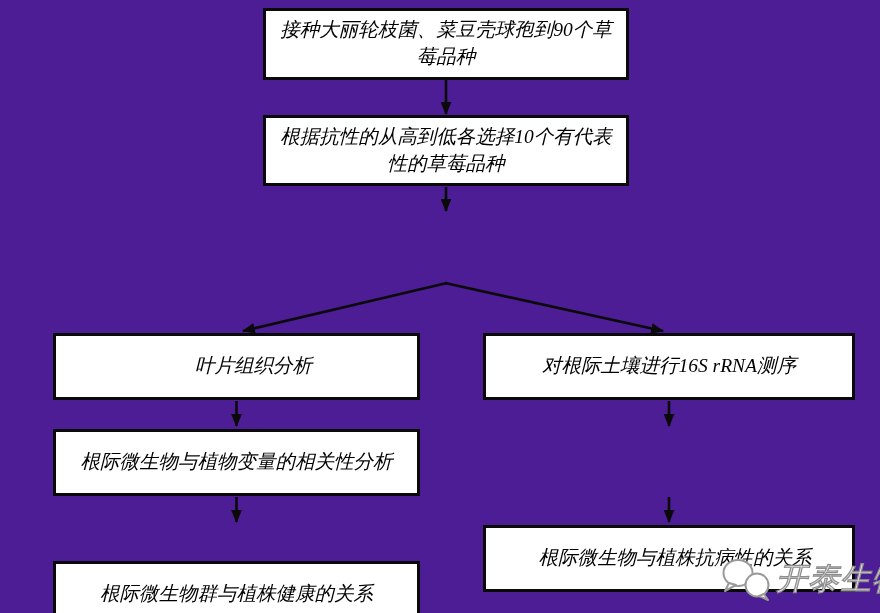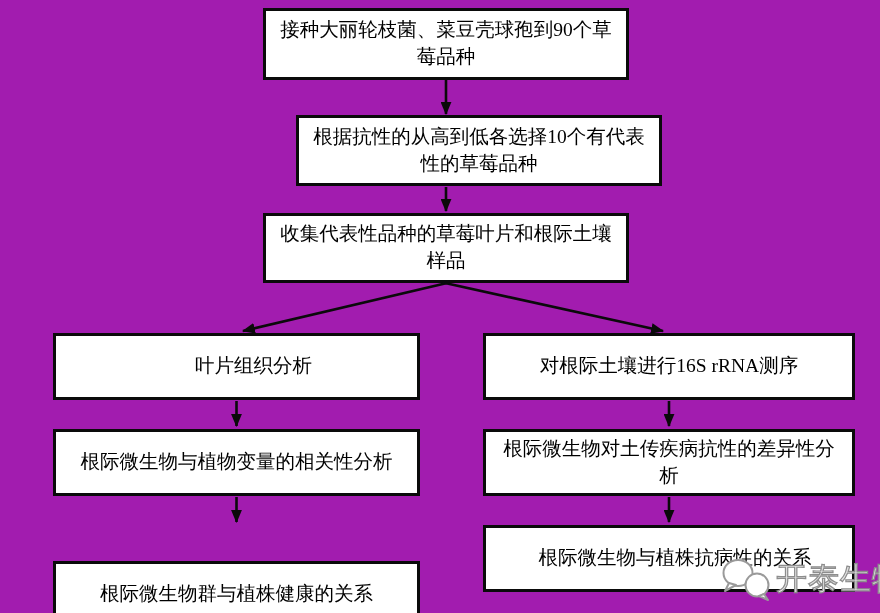--- a/index.html
+++ b/index.html
@@ -1,30 +1,31 @@
 <!DOCTYPE html>
 <html><head>
 <meta charset="utf-8">
 <style>
   html, body { margin:0; padding:0; background:#ffffff; }
   .canvas {
-    position:relative; width:880px; height:613px; background:#a21caf;
+    position:relative; width:880px; height:613px; background:#4c1d95;
     font-family:"Liberation Serif", serif; color:#000;
     overflow:hidden;
+    font-style:italic;
   }
   .node {
     position:absolute; box-sizing:border-box;
     border:3px solid #0a0a0a; background:#ffffff;
     display:flex; align-items:center; justify-content:center;
     text-align:center; font-size:19.5px; line-height:1.38;
     padding:2px 8px;
   }
   
   #n1 { left:263px; top:8px;   width:366px; height:72px; }
-  #n2 { left:263px; top:115px; width:366px; height:71px;margin-left:33px; }
+  #n2 { left:263px; top:115px; width:366px; height:71px; }
   #n3 { left:263px; top:213px; width:366px; height:70px; }
   
   #n4 { left:53px;  top:333px; width:367px; height:67px;padding-left:42px; }
   #n5 { left:53px;  top:429px; width:367px; height:67px; }
   #n6 { left:53px;  top:525px; width:367px; height:67px;margin-top:36px; }
   
   #n7 { left:483px; top:333px; width:372px; height:67px; }
   #n8 { left:483px; top:429px; width:372px; height:67px; }
   #n9 { left:483px; top:525px; width:372px; height:67px;padding-left:20px; }
 
@@ -50,37 +51,31 @@
 <body>
 
 <div class="canvas">
 
   <div class="node" id="n1">
     <span>接种大丽轮枝菌、菜豆壳球孢到90个草莓品种</span>
   </div>
   <div class="node" id="n2">
     <span>根据抗性的从高到低各选择10个有代表性的草莓品种</span>
   </div>
-  <div class="node" id="n3">
-    <span>收集代表性品种的草莓叶片和根际土壤样品</span>
-  </div>
   <div class="node" id="n4">
     <span>叶片组织分析</span>
   </div>
   <div class="node" id="n5">
     <span>根际微生物与植物变量的相关性分析</span>
   </div>
   <div class="node" id="n6">
     <span>根际微生物群与植株健康的关系</span>
   </div>
   <div class="node" id="n7">
     <span>对根际土壤进行16S rRNA测序</span>
-  </div>
-  <div class="node" id="n8">
-    <span>根际微生物对土传疾病抗性的差异性分析</span>
   </div>
   <div class="node" id="n9">
     <span>根际微生物与植株抗病性的关系</span>
   </div>
 
   <svg class="arrows" viewBox="0 0 880 613">
     <defs>
       <marker id="ah" viewBox="0 0 12 10" refX="11" refY="5" markerWidth="13" markerHeight="11" markerUnits="userSpaceOnUse" orient="auto">
         <path d="M0,0 L12,5 L0,10 z" fill="#0a0a0a"></path>
       </marker>

